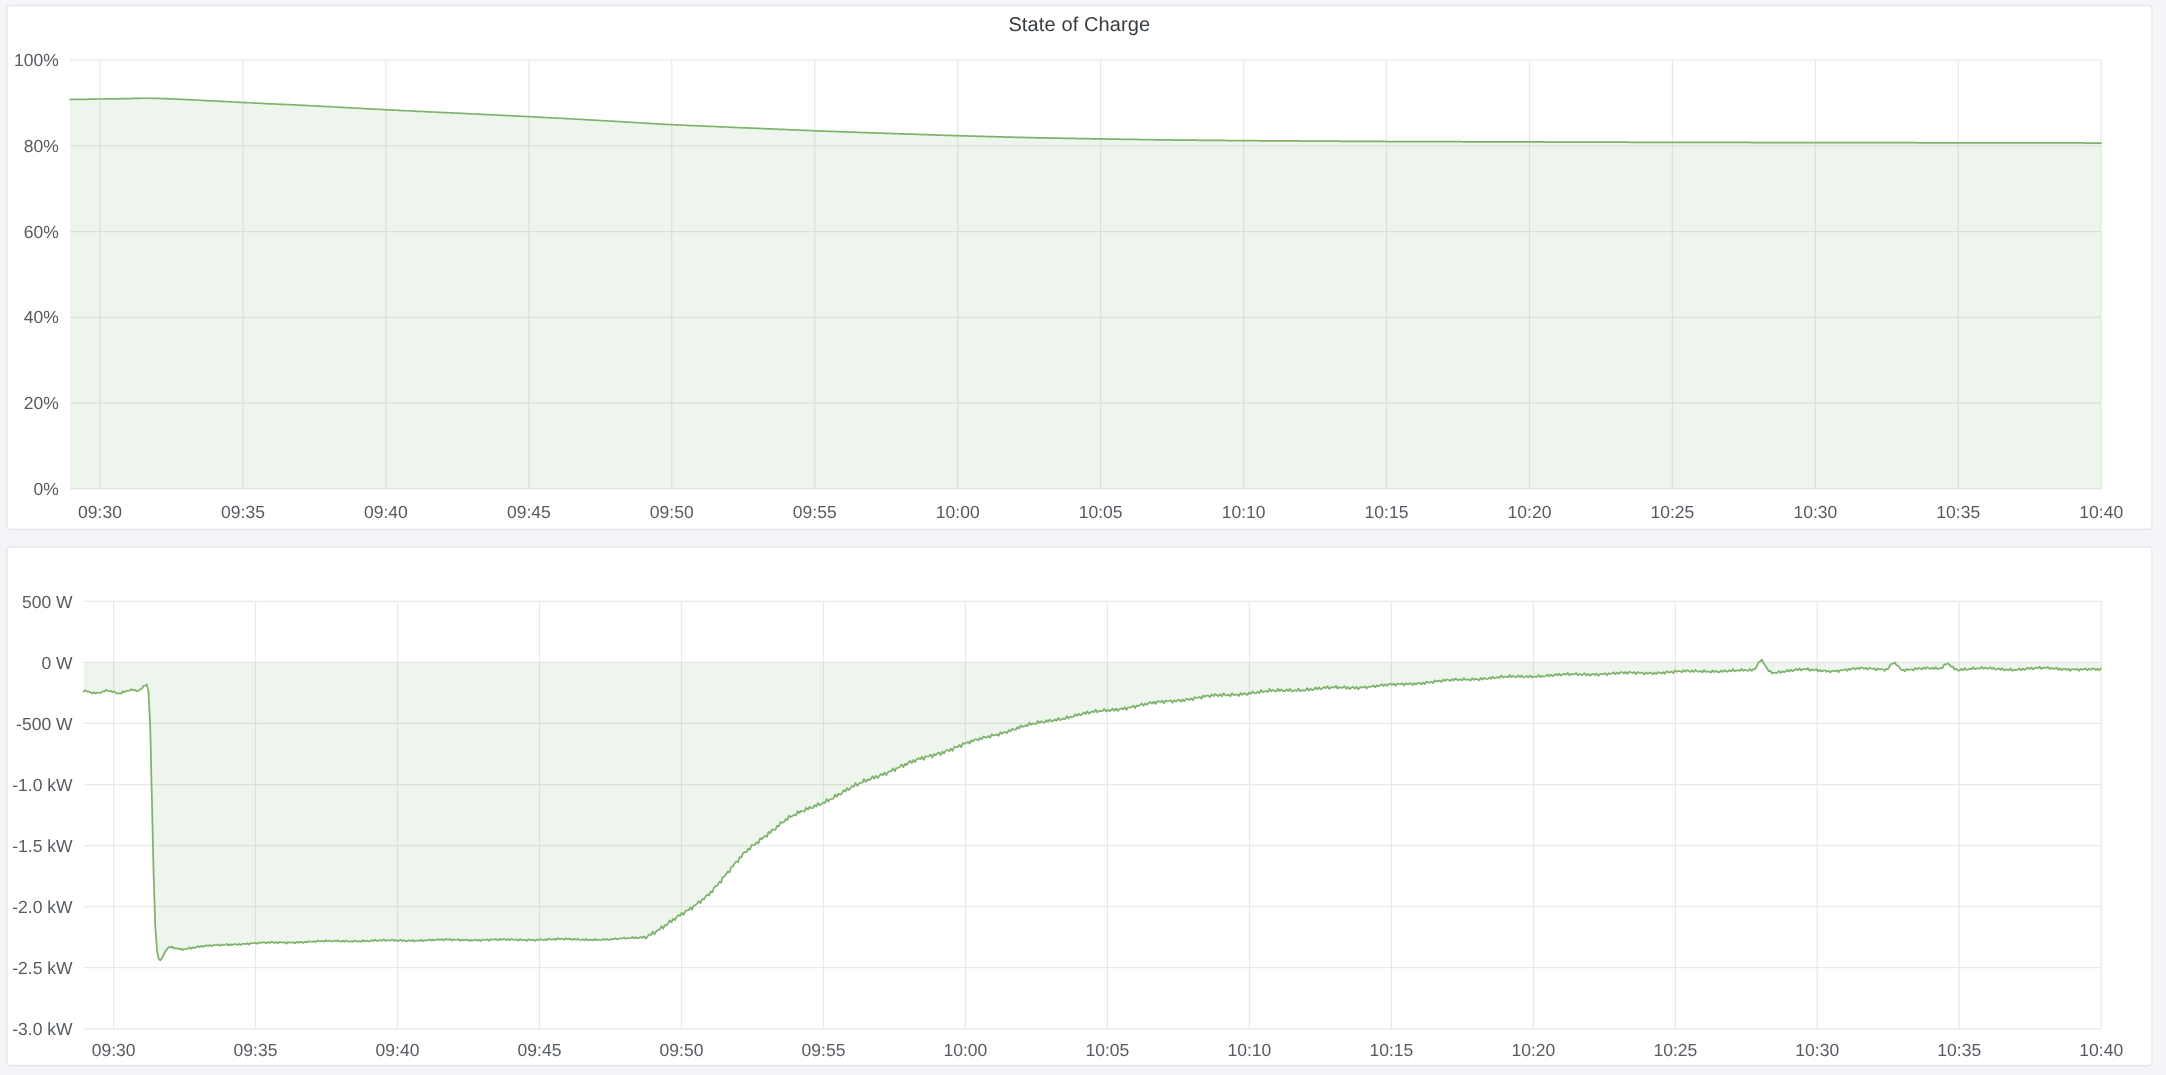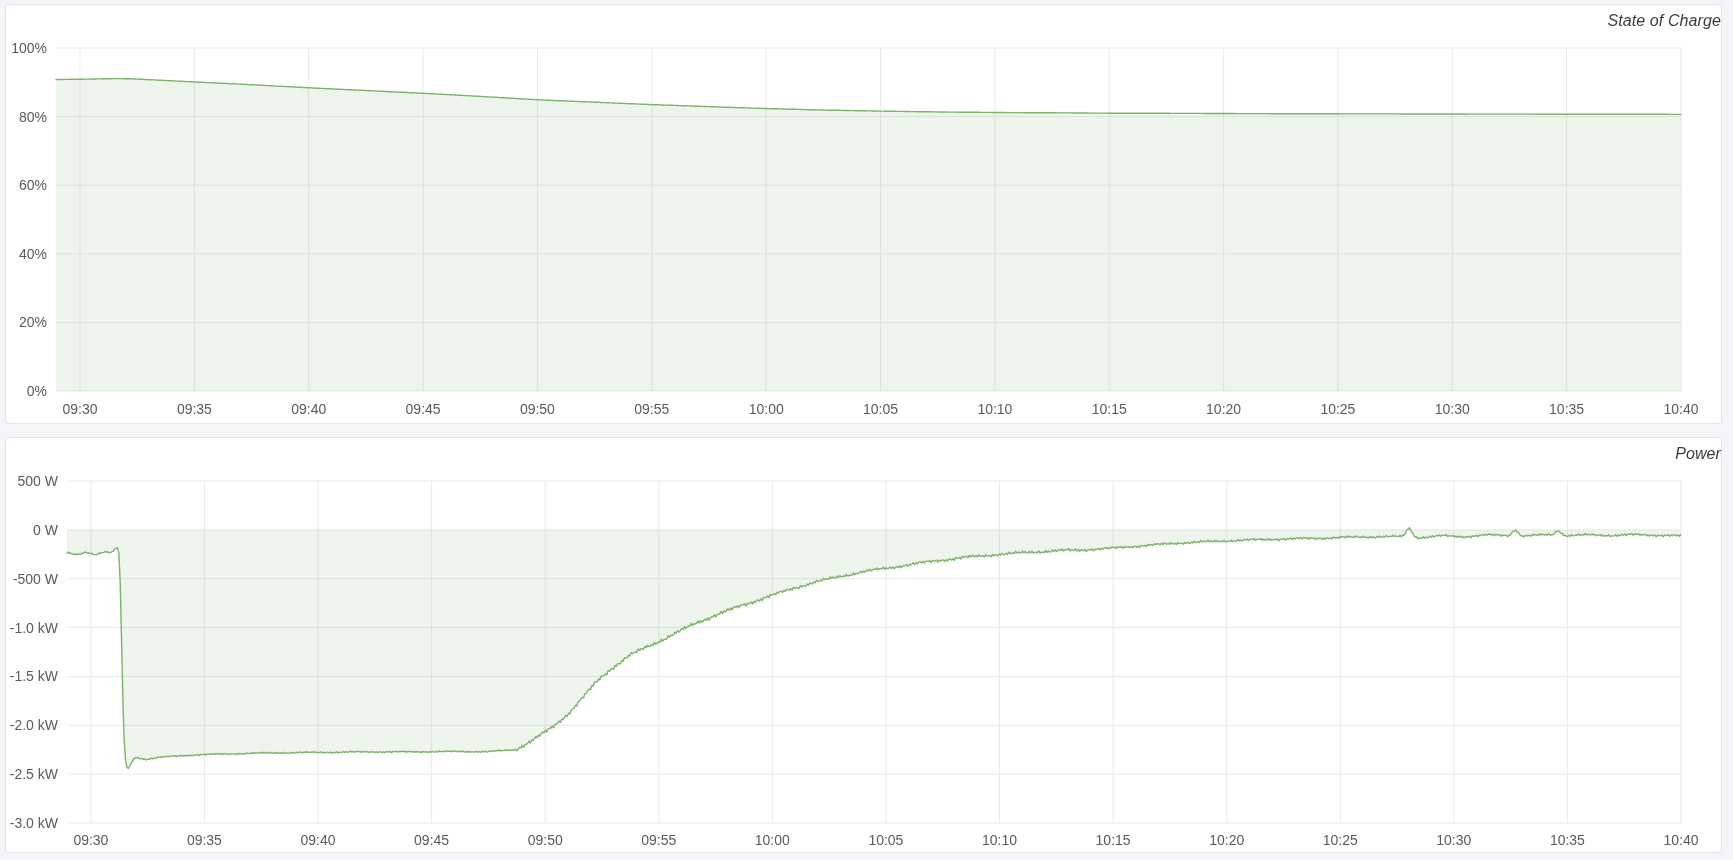--- a/index.html
+++ b/index.html
@@ -11,23 +11,23 @@
   }
   .panel{
     position:relative;background:#ffffff;
     border:1px solid #e3e5e8;border-radius:3px;
     box-sizing:border-box;flex:none;
   }
   .panel-soc{height:420px;}
   .panel-power{height:416px;}
   .panel-title{
     position:absolute;top:6px;left:0;width:100%;
-    text-align:right;font-size:16px;font-weight:500;
+    text-align:center;font-size:16px;font-weight:500;
     color:#373c41;letter-spacing:0.1px;line-height:20px;
-    margin:0;cursor:pointer;z-index:2;font-style:italic;
+    margin:0;cursor:pointer;z-index:2;
   }
   .chart-svg{position:absolute;top:0;left:0;z-index:1;}
   .chart-svg text{font-family:"Liberation Sans", sans-serif;}
 </style>
 </head>
 <body>
 
 <div class="dashboard">
 
   <section class="panel panel-soc">
@@ -80,21 +80,20 @@
           <text x="1217.6" y="409" text-anchor="middle" font-size="14" fill="#565b61">10:20</text>
           <text x="1331.9" y="409" text-anchor="middle" font-size="14" fill="#565b61">10:25</text>
           <text x="1446.3" y="409" text-anchor="middle" font-size="14" fill="#565b61">10:30</text>
           <text x="1560.6" y="409" text-anchor="middle" font-size="14" fill="#565b61">10:35</text>
           <text x="1675.0" y="409" text-anchor="middle" font-size="14" fill="#565b61">10:40</text>
         </g>
       </svg>
   </section>
 
   <section class="panel panel-power">
-    <h2 class="panel-title">Power</h2>
     <svg id="chart-power" class="chart-svg" width="1714" height="414" viewBox="0 0 1714 414">
         <g>
           <line x1="61" x2="1675" y1="43.0" y2="43.0" stroke="#e9e9e9" stroke-width="1"></line>
           <line x1="61" x2="1675" y1="91.9" y2="91.9" stroke="#e9e9e9" stroke-width="1"></line>
           <line x1="61" x2="1675" y1="140.7" y2="140.7" stroke="#e9e9e9" stroke-width="1"></line>
           <line x1="61" x2="1675" y1="189.6" y2="189.6" stroke="#e9e9e9" stroke-width="1"></line>
           <line x1="61" x2="1675" y1="238.4" y2="238.4" stroke="#e9e9e9" stroke-width="1"></line>
           <line x1="61" x2="1675" y1="287.3" y2="287.3" stroke="#e9e9e9" stroke-width="1"></line>
           <line x1="61" x2="1675" y1="336.1" y2="336.1" stroke="#e9e9e9" stroke-width="1"></line>
           <line x1="61" x2="1675" y1="385.0" y2="385.0" stroke="#e9e9e9" stroke-width="1"></line>

